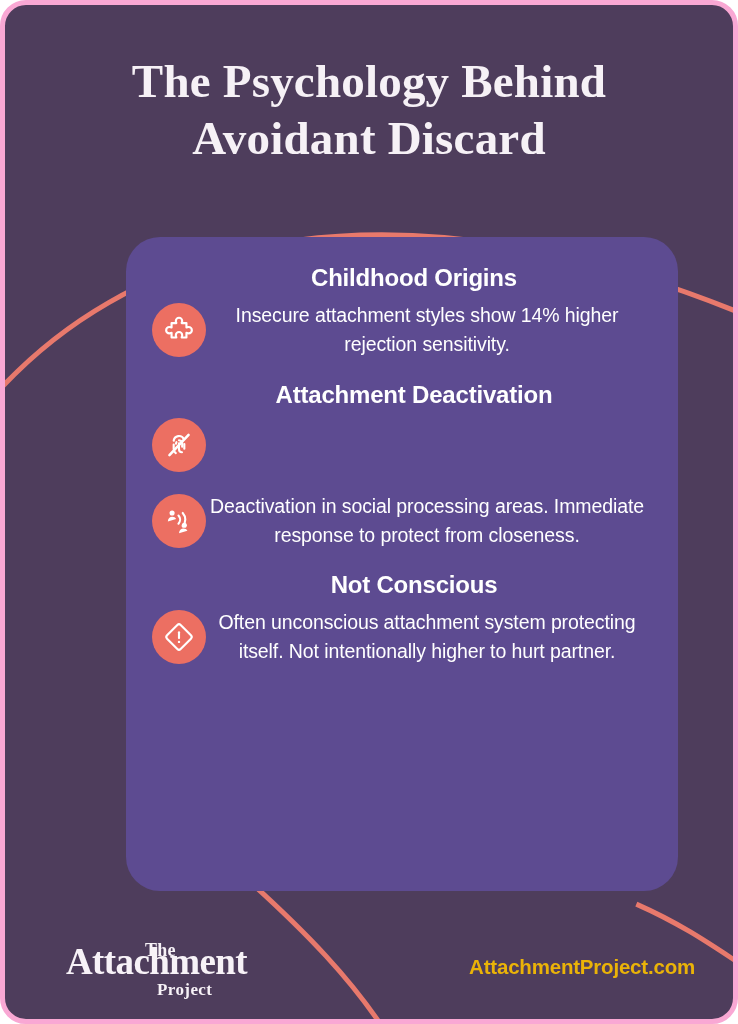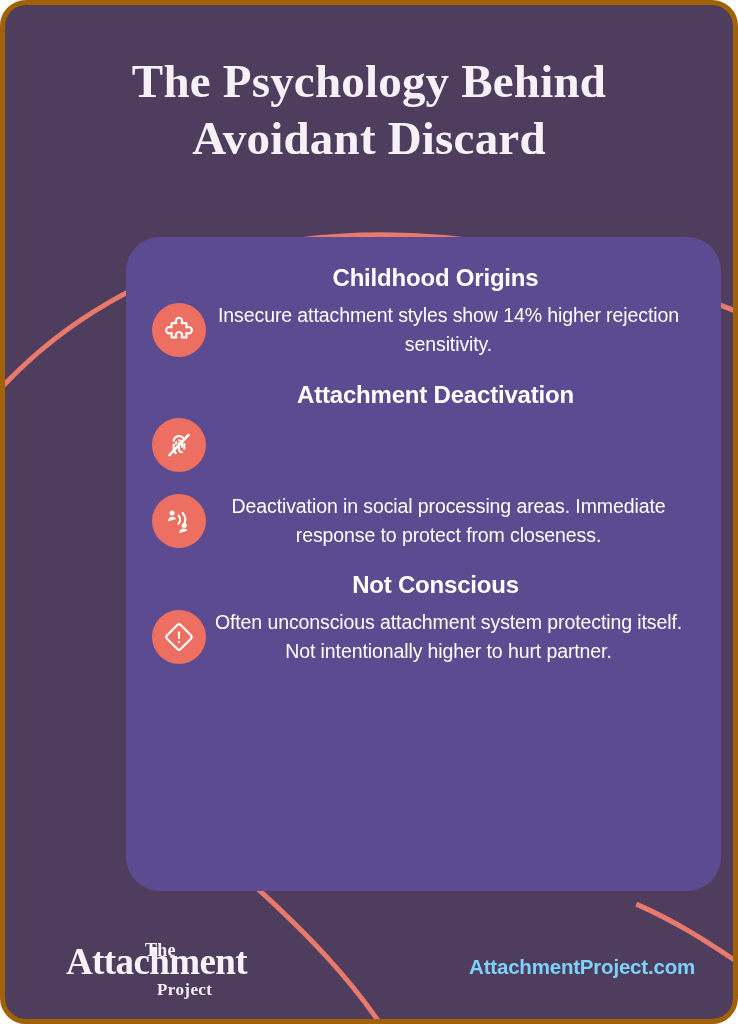--- a/index.html
+++ b/index.html
@@ -15,21 +15,21 @@
   }
 
   #poster {
     position: relative;
     width: 738px;
     height: 1024px;
     box-sizing: border-box;
     background: #4e3d5c;
     border-radius: 26px;
     overflow: hidden;
-    border: 5px solid #a16207;
+    border: 5px solid #f9a8d4;
   }
 
   
   .arc-layer {
     position: absolute;
     inset: 0;
     pointer-events: none;
   }
   .arc-layer svg { display: block; width: 100%; height: 100%; }
 
@@ -50,21 +50,21 @@
     color: #f6f1f6;
     letter-spacing: 0.2px;
     margin: 0;
   }
 
   
   .card {
     position: absolute;
     left: 121px;
     top: 232px;
-    width: 595px;
+    width: 552px;
     height: 654px;
     background: #5d4b91;
     border-radius: 34px;
     z-index: 3;
   }
 
   .sections {
     position: absolute;
     inset: 0;
     padding: 26px 0 0 0;
@@ -155,21 +155,21 @@
     font-weight: 700;
     font-size: 17px;
     line-height: 1;
     letter-spacing: 0.4px;
   }
 
   .footer-url {
     position: absolute;
     right: 38px;
     top: 950px;
-    color: #7dd3fc;
+    color: #eab308;
     font-family: "Liberation Sans", sans-serif;
     font-weight: 700;
     font-size: 20.5px;
     letter-spacing: -0.2px;
     z-index: 5;
   }
 </style>
 </head>
 <body>
 

